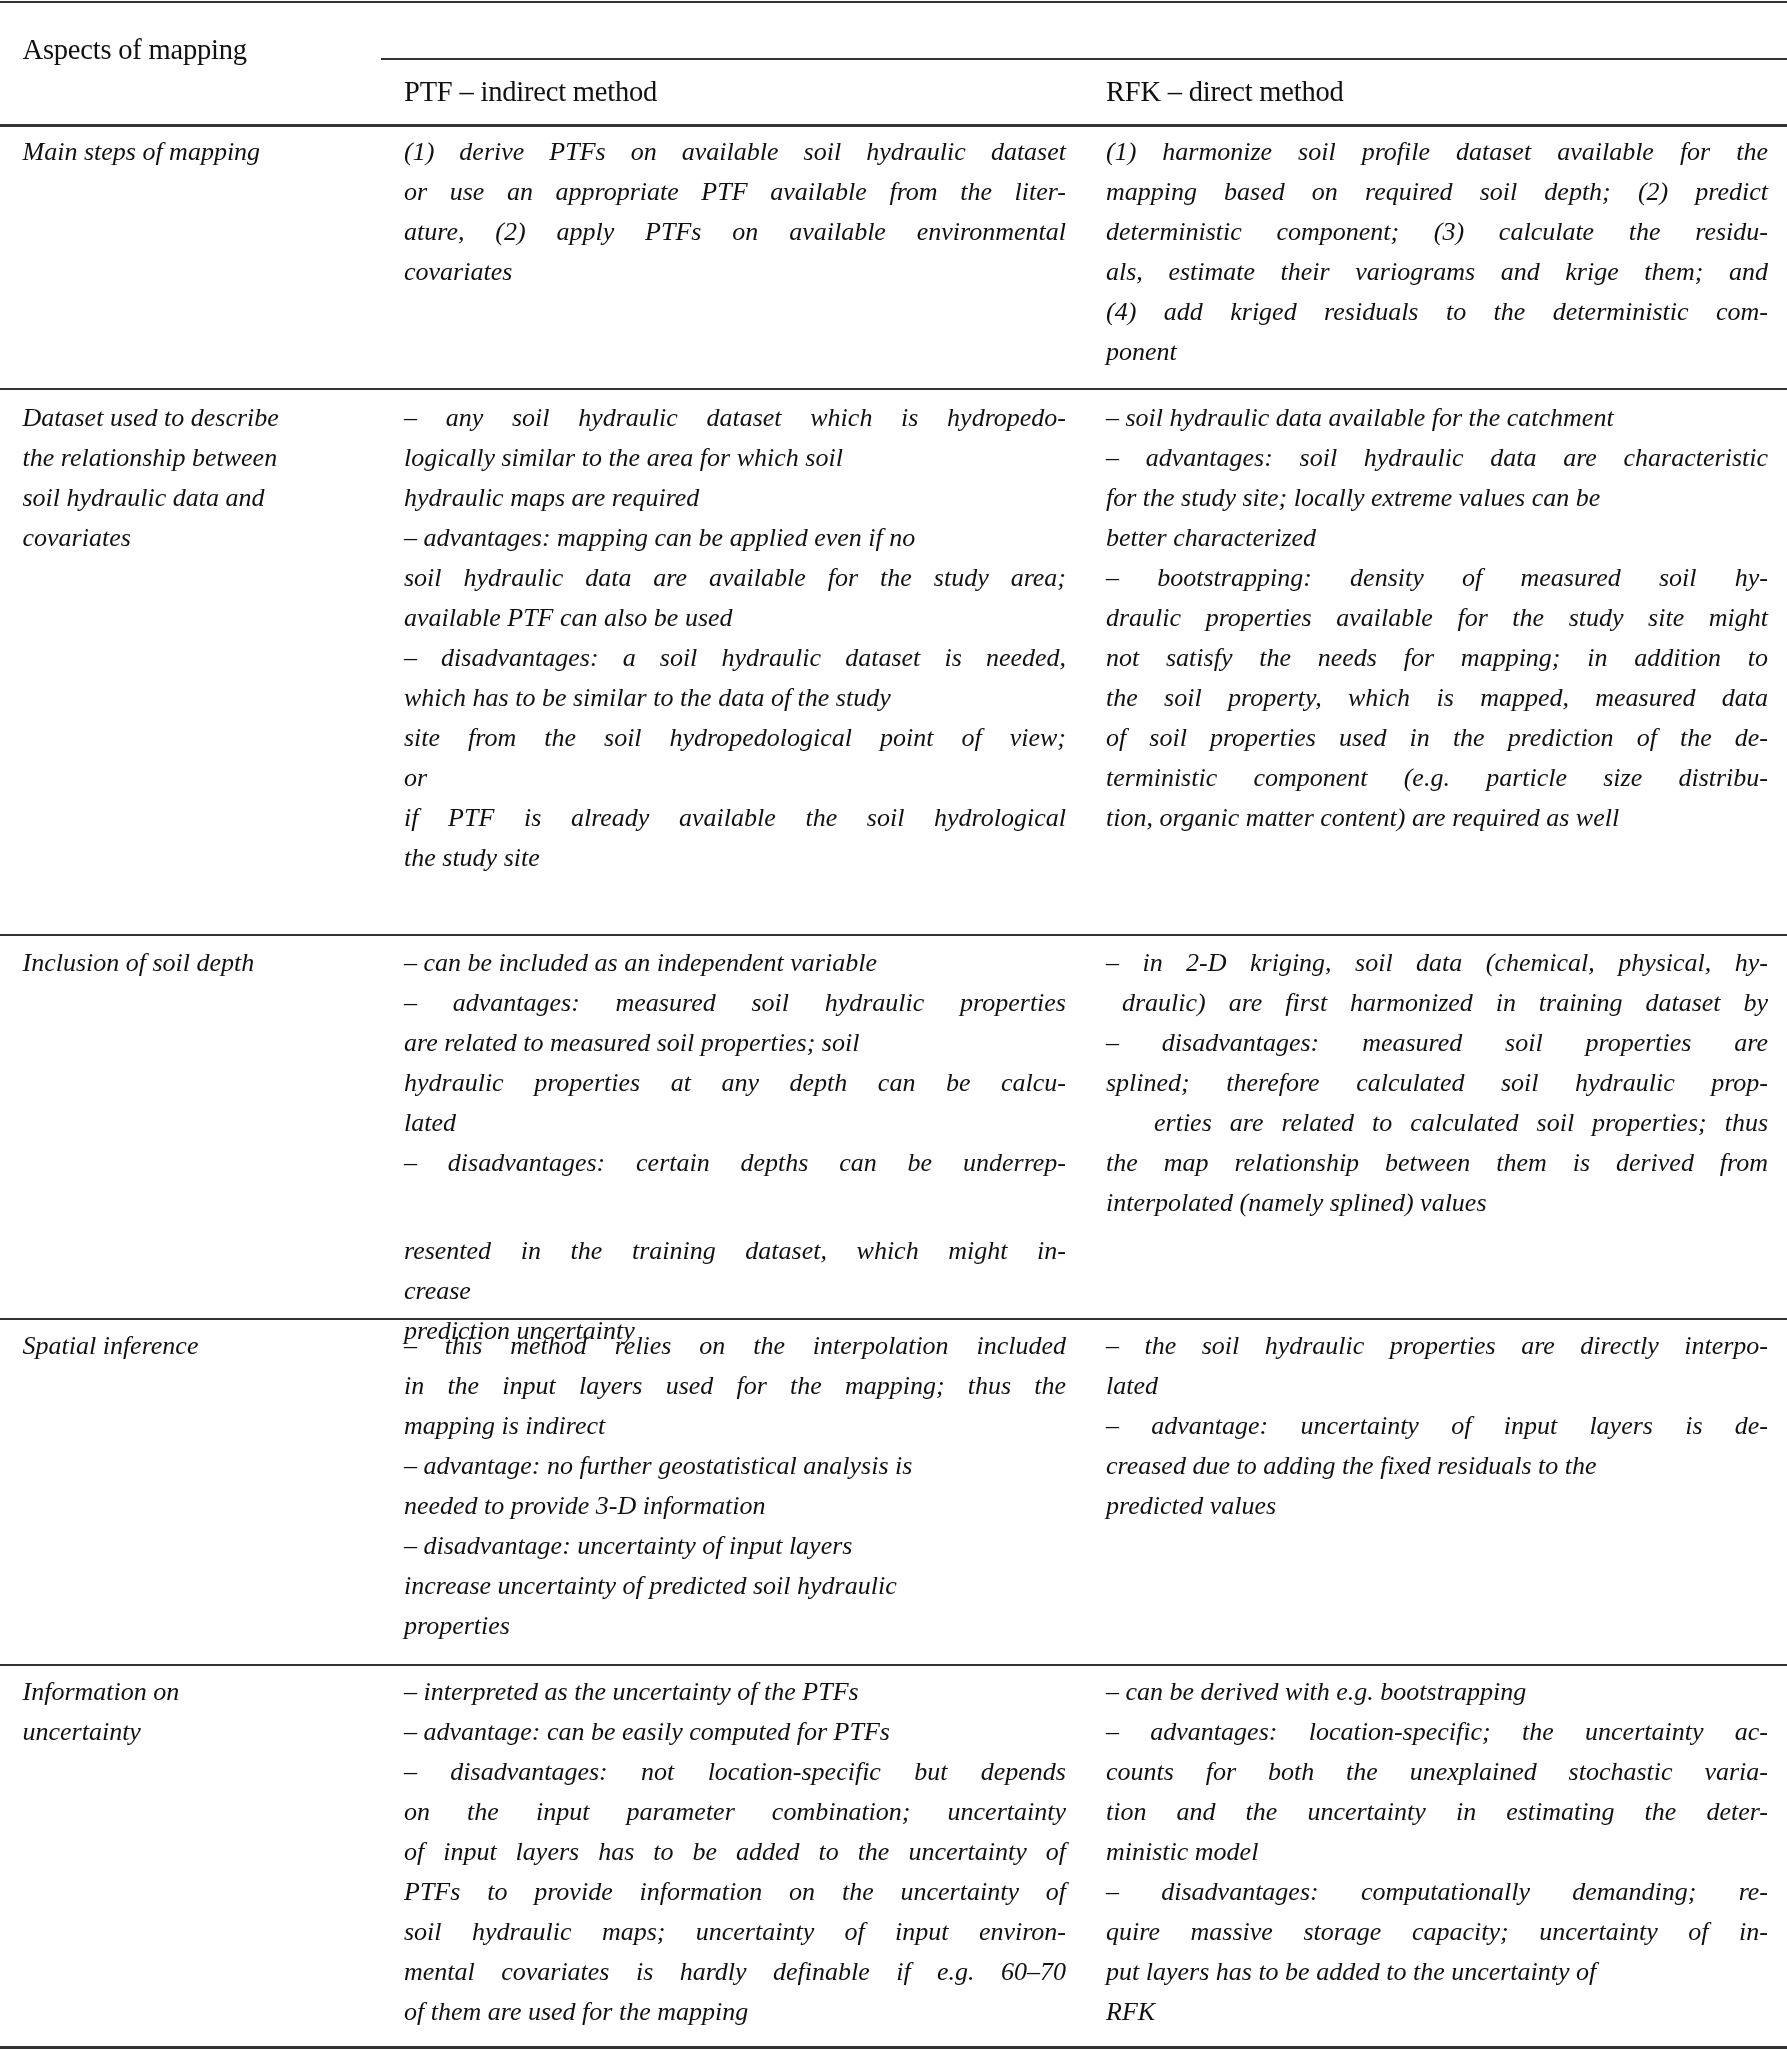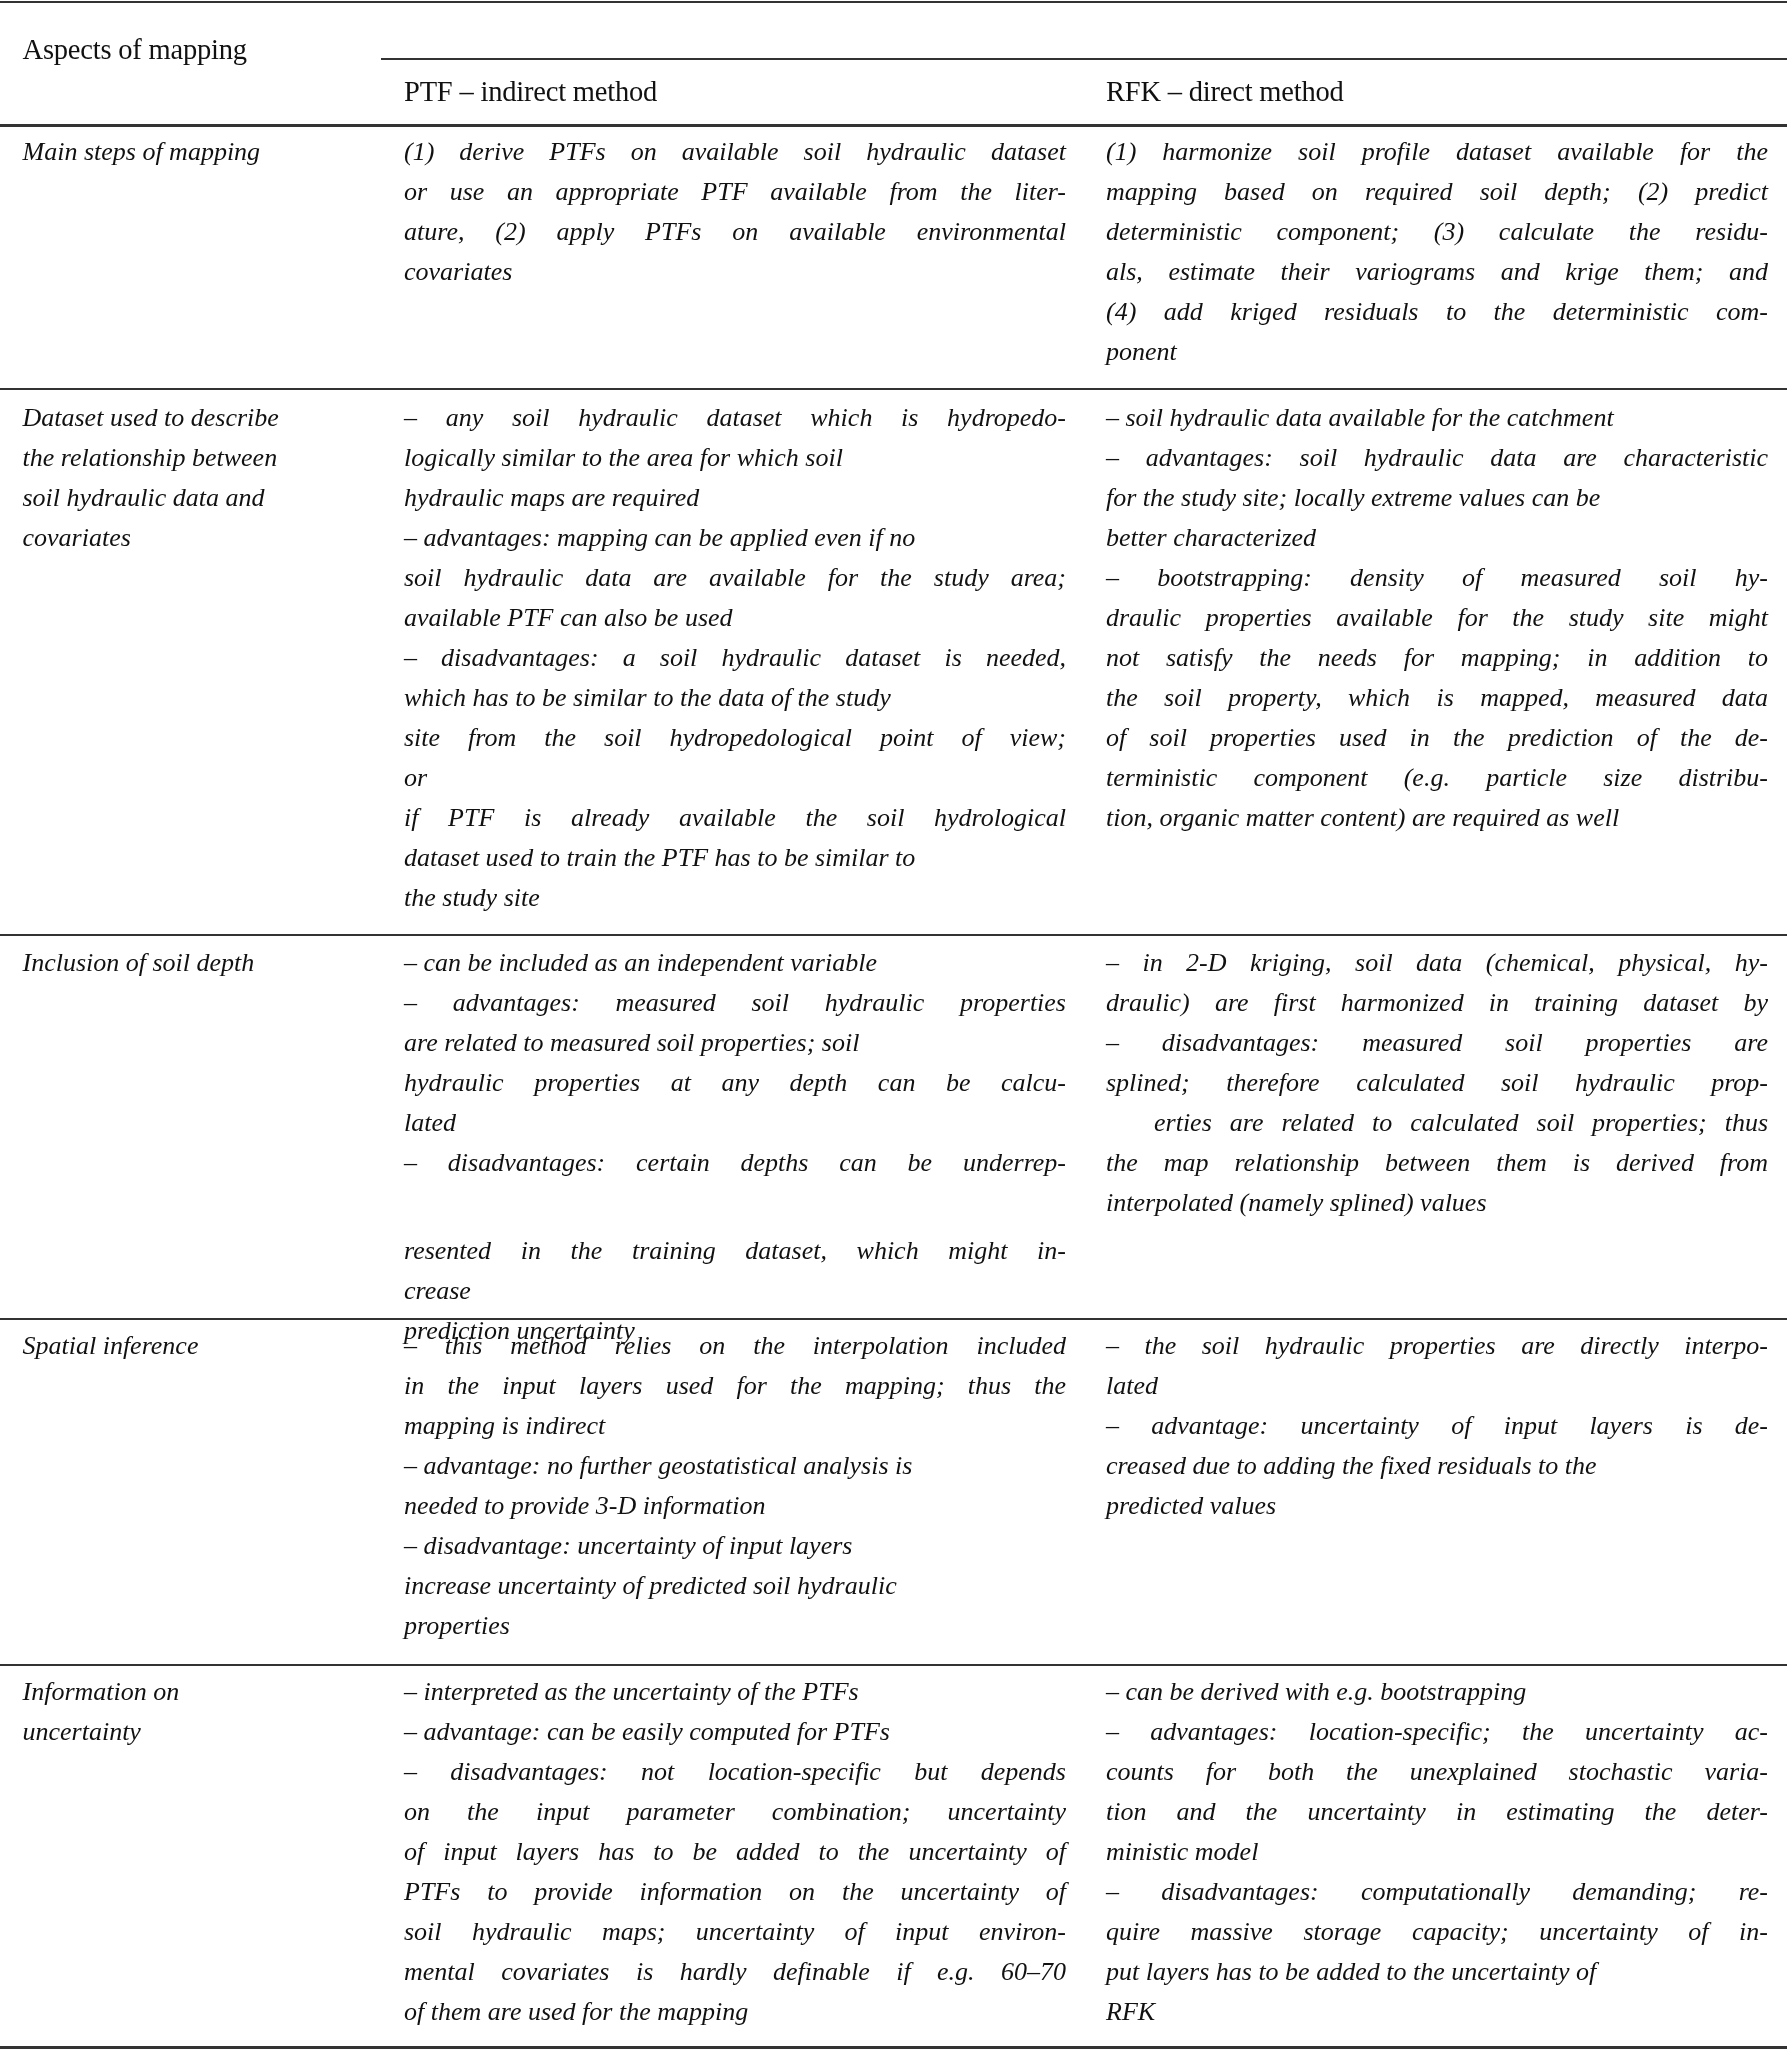--- a/index.html
+++ b/index.html
@@ -109,21 +109,20 @@
     <span class="ln">logically similar to the area for which soil</span>
     <span class="ln">hydraulic maps are required</span>
     <span class="ln">– advantages: mapping can be applied even if no</span>
     <span class="ln" style="text-align:justify;text-align-last:justify;">soil hydraulic data are available for the study area;</span>
     <span class="ln">available PTF can also be used</span>
     <span class="ln" style="text-align:justify;text-align-last:justify;">– disadvantages: a soil hydraulic dataset is needed,</span>
     <span class="ln">which has to be similar to the data of the study</span>
     <span class="ln" style="text-align:justify;text-align-last:justify;">site from the soil hydropedological point of view;</span>
     <span class="ln">or</span>
     <span class="ln" style="text-align:justify;text-align-last:justify;">if PTF is already available the soil hydrological</span>
-    <span class="ln">dataset used to train the PTF has to be similar to</span>
     <span class="ln">the study site</span>
   </div>
   <div class="cell-lines col3" style="top:398px;">
     <span class="ln">– soil hydraulic data available for the catchment</span>
     <span class="ln" style="text-align:justify;text-align-last:justify;">– advantages: soil hydraulic data are characteristic</span>
     <span class="ln">for the study site; locally extreme values can be</span>
     <span class="ln">better characterized</span>
     <span class="ln" style="text-align:justify;text-align-last:justify;">– bootstrapping: density of measured soil hy-</span>
     <span class="ln" style="text-align:justify;text-align-last:justify;">draulic properties available for the study site might</span>
     <span class="ln" style="text-align:justify;text-align-last:justify;">not satisfy the needs for mapping; in addition to</span>
@@ -142,21 +141,21 @@
     <span class="ln">are related to measured soil properties; soil</span>
     <span class="ln" style="text-align:justify;text-align-last:justify;">hydraulic properties at any depth can be calcu-</span>
     <span class="ln">lated</span>
     <span class="ln" style="text-align:justify;text-align-last:justify;">– disadvantages: certain depths can be underrep-</span>
     <span class="ln" style="text-align:justify;text-align-last:justify;margin-top:48px;">resented in the training dataset, which might in-</span>
     <span class="ln">crease</span>
     <span class="ln">prediction uncertainty</span>
   </div>
   <div class="cell-lines col3" style="top:943px;">
     <span class="ln" style="text-align:justify;text-align-last:justify;">– in 2-D kriging, soil data (chemical, physical, hy-</span>
-    <span class="ln" style="text-align:justify;text-align-last:justify;">draulic) are first harmonized in training dataset by</span>
+    <span class="ln" style="text-align:justify;text-align-last:justify;margin-left:16px;">draulic) are first harmonized in training dataset by</span>
     <span class="ln" style="text-align:justify;text-align-last:justify;">– disadvantages: measured soil properties are</span>
     <span class="ln" style="text-align:justify;text-align-last:justify;">splined; therefore calculated soil hydraulic prop-</span>
     <span class="ln" style="text-align:justify;text-align-last:justify;margin-left:48px;">erties are related to calculated soil properties; thus</span>
     <span class="ln" style="text-align:justify;text-align-last:justify;">the map relationship between them is derived from</span>
     <span class="ln">interpolated (namely splined) values</span>
   </div>
 
   <div class="cell-lines col1" style="top:1326px;">
     <span class="ln">Spatial inference</span>
   </div>

